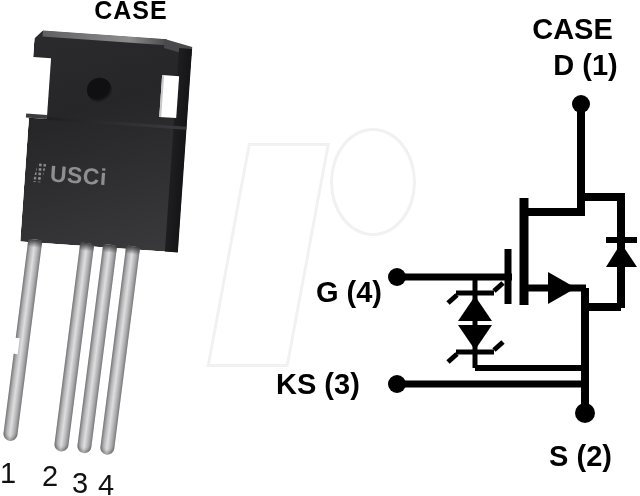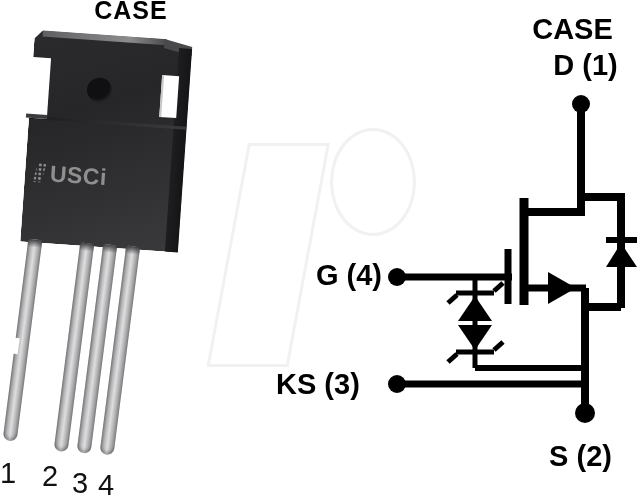--- a/index.html
+++ b/index.html
@@ -60,21 +60,21 @@
   .pin-num{position:absolute;width:24px;text-align:center;color:#111;
        font-size:29px;font-weight:normal;line-height:30px;}
   .num1{left:-4px;top:458;top:458px;}
   .num2{left:38px;top:461px;}
   .num3{left:68px;top:468px;}
   .num4{left:94px;top:470px;}
 
   
   .sch-case {left:500px;top:14px;width:145px;text-align:center;font-size:29px;}
   .sch-d    {left:513px;top:50px;width:145px;text-align:center;font-size:29px;}
-  .sch-g    {left:278px;top:260px;width:104px;text-align:right;font-size:29px;}
+  .sch-g    {left:278px;top:277px;width:104px;text-align:right;font-size:29px;}
   .sch-ks   {left:276px;top:369px;width:110px;text-align:left;font-size:29px;}
   .sch-s    {left:508px;top:441px;width:145px;text-align:center;font-size:29px;}
 
   svg.schematic{position:absolute;left:0;top:0;}
   svg .ln{stroke:#000;fill:none;}
 </style>
 </head>
 <body>
 
 <div class="canvas">

